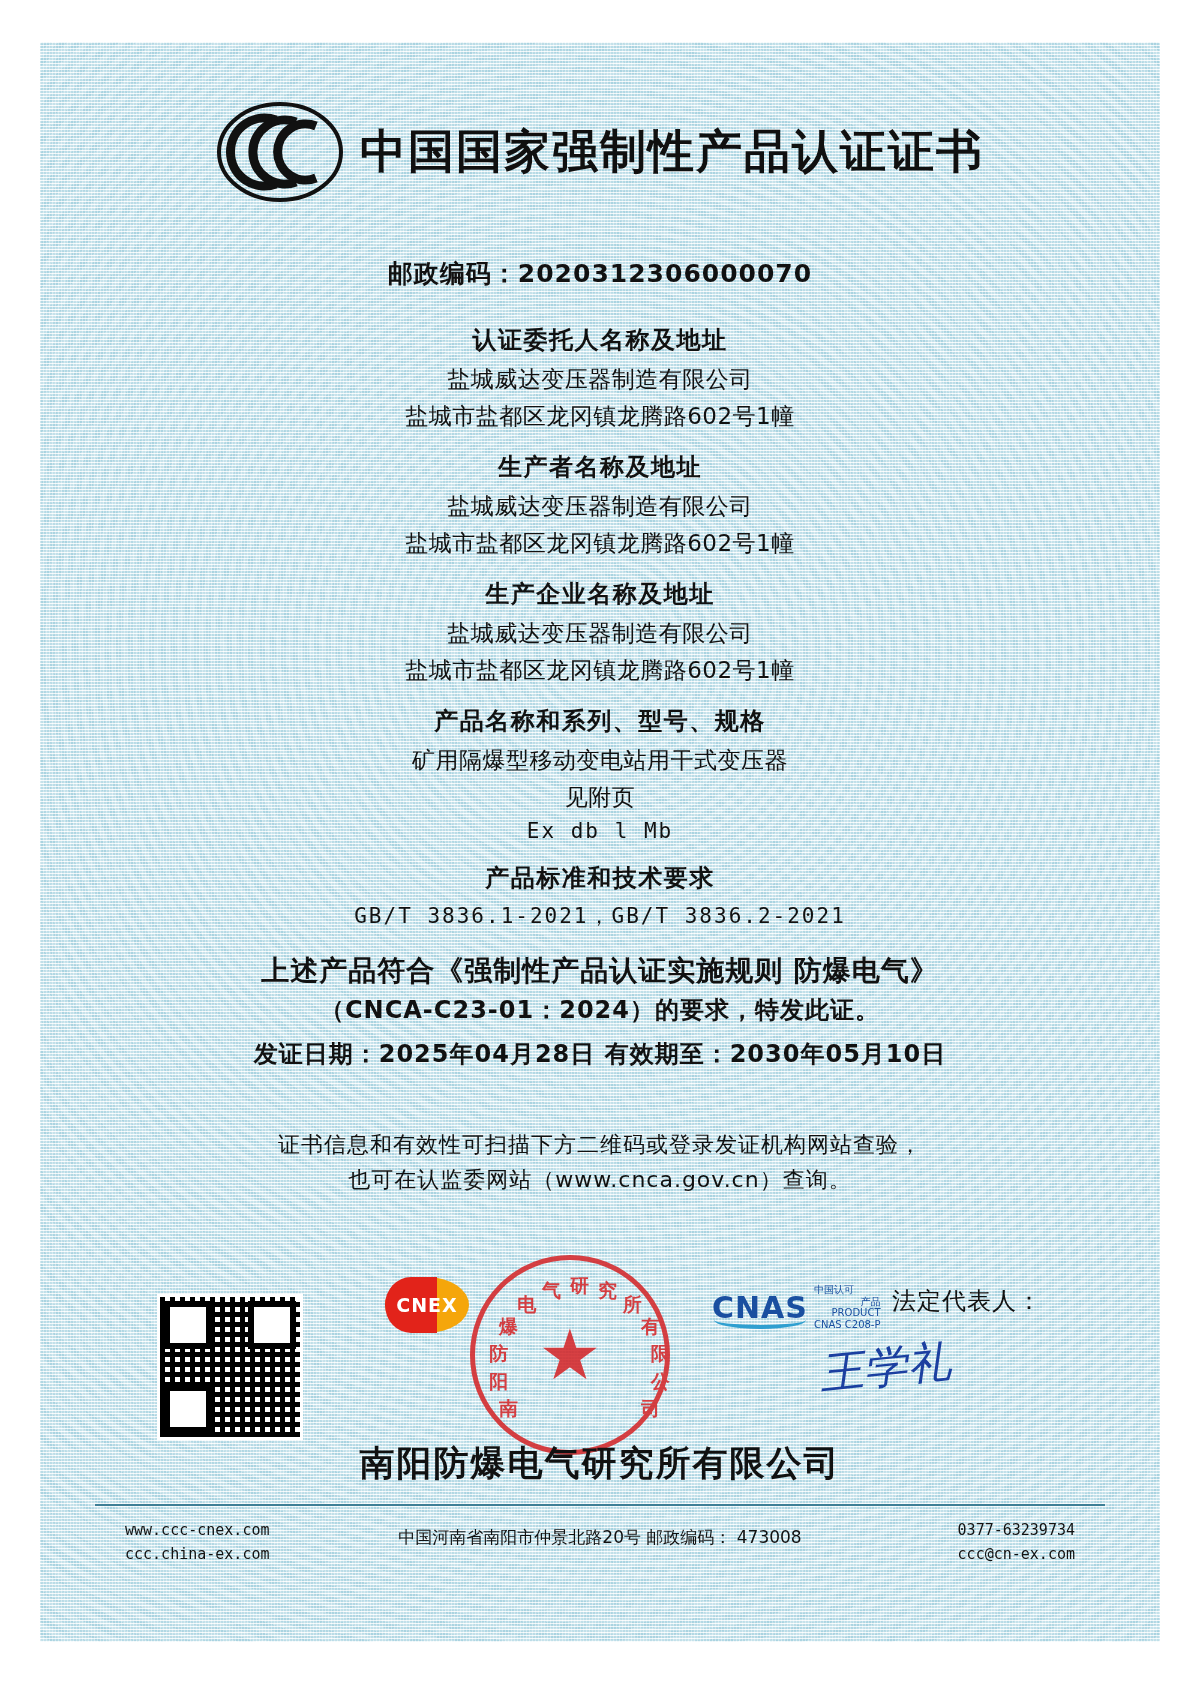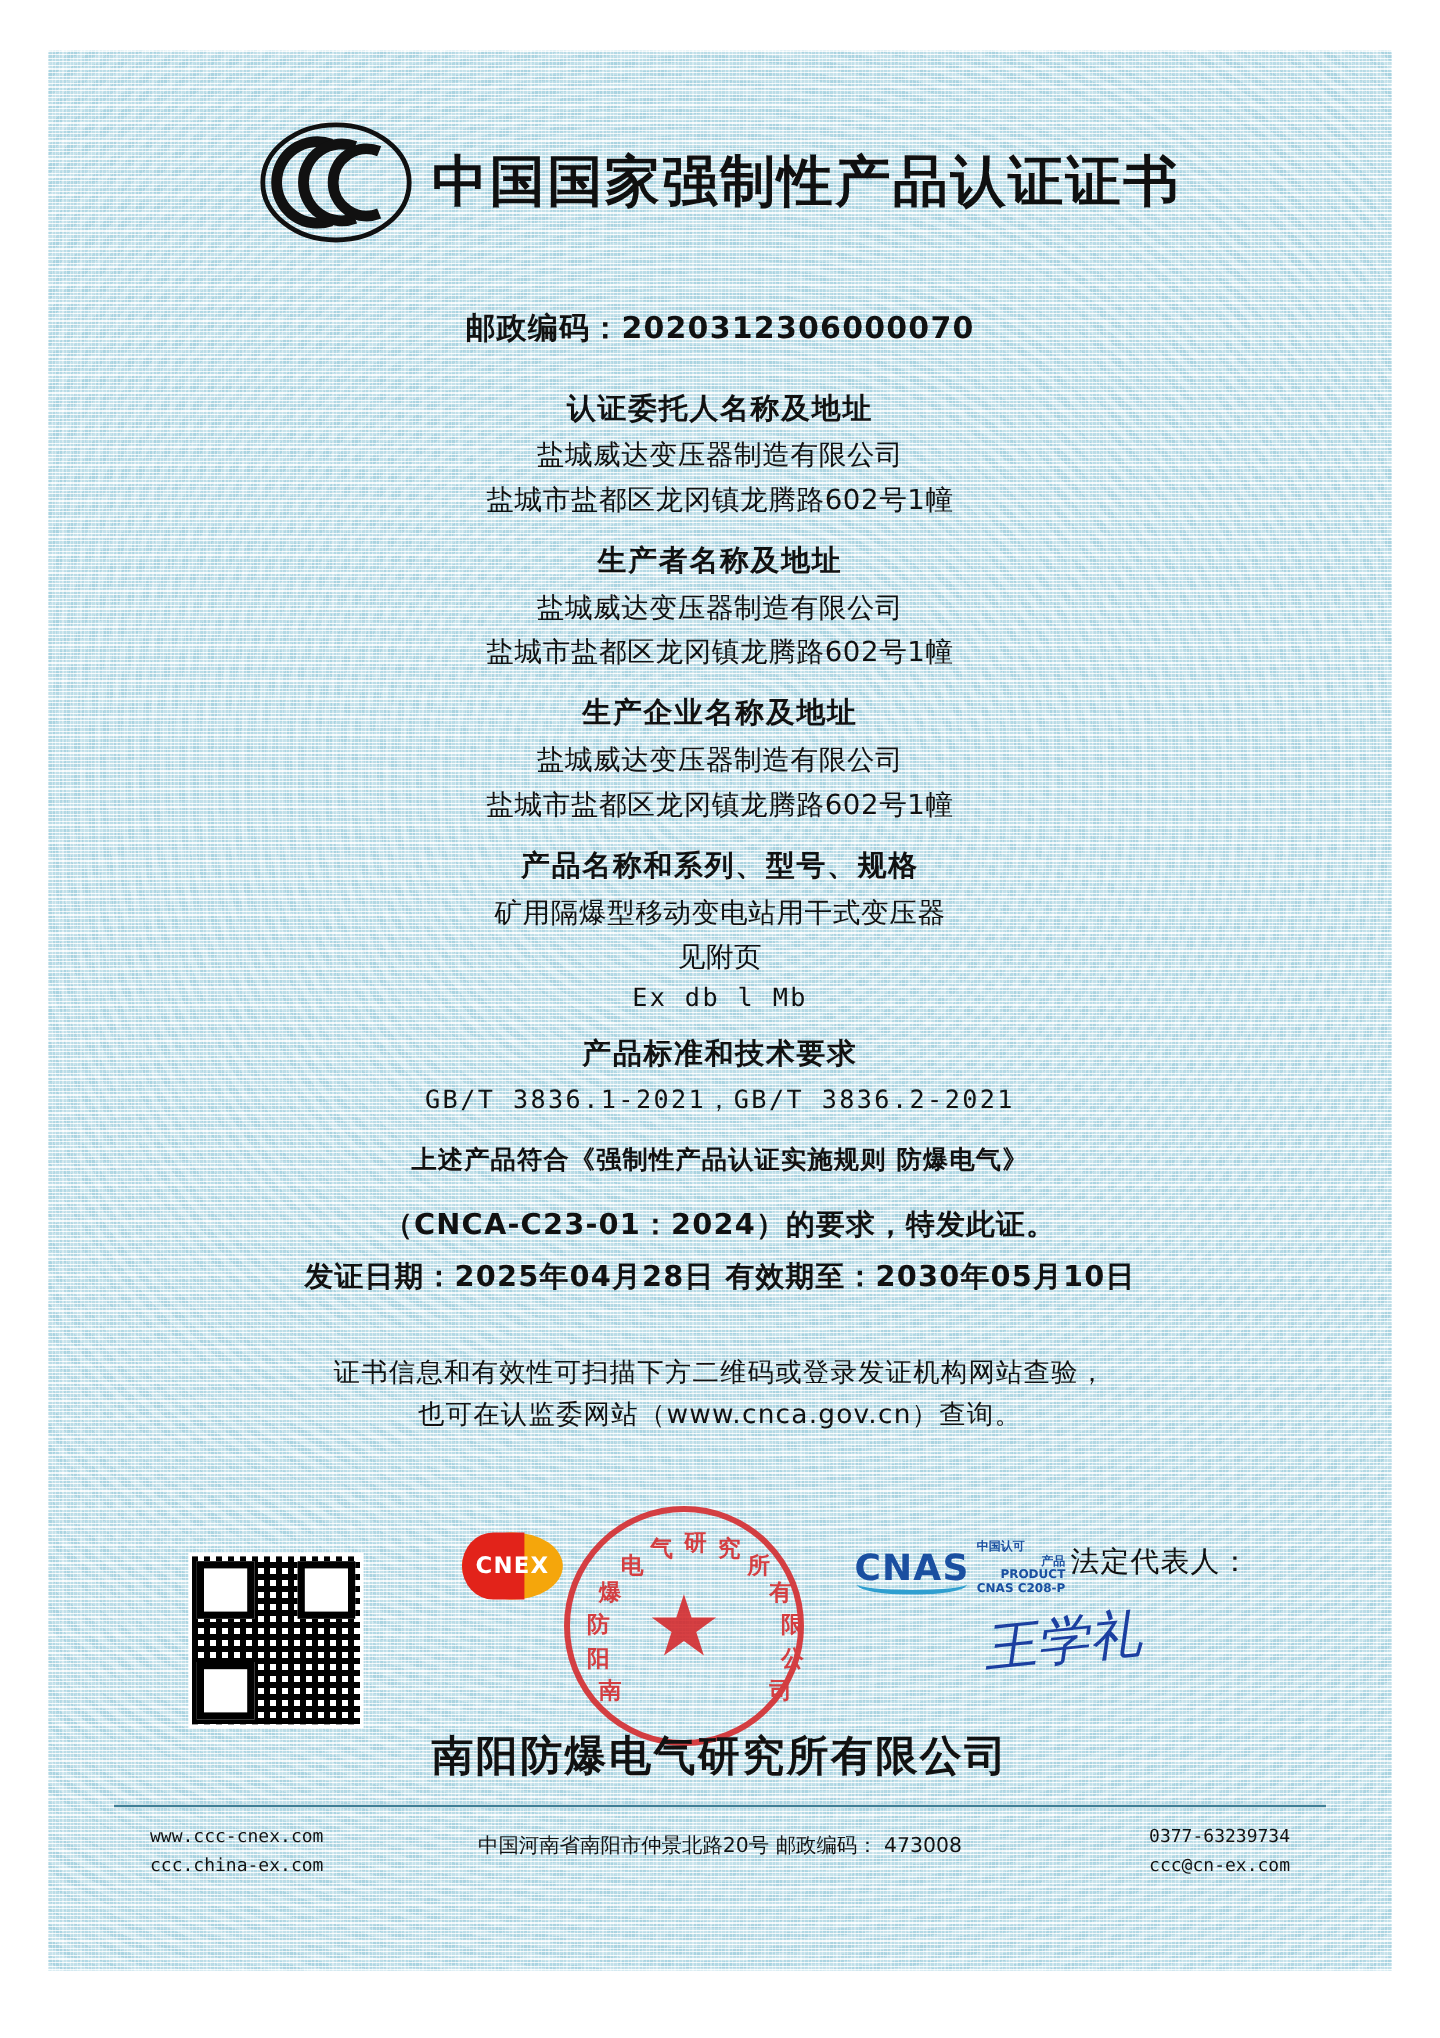--- a/index.html
+++ b/index.html
@@ -103,23 +103,23 @@
   
   .statement {
     position: absolute;
     top: 910px;
     left: 0;
     width: 100%;
     text-align: center;
     color: #111;
   }
   .statement .s1 {
-    font-size: 21px;
-    font-weight: 700;
-    margin-bottom: 24px;
+    font-size: 28px;
+    font-weight: 700;
+    margin-bottom: 4px;
     letter-spacing: 1px;
   }
   .statement .s2 {
     font-size: 24px;
     font-weight: 700;
     margin-bottom: 12px;
     letter-spacing: 1px;
   }
   .statement .s3 {
     font-size: 24px;
@@ -262,21 +262,21 @@
     width: 92px; height: 14px;
     border-bottom: 4px solid #2f9fd0;
     border-radius: 0 0 50% 50%;
   }
   .cnas .cnas-meta {
     display: flex;
     flex-direction: column;
     line-height: 1.15;
     color: #1a4fa0;
     font-size: 10px;
-    font-weight: 700;
+    font-weight: 400;
   }
   .cnas .cnas-meta .cn { font-size: 10px; }
   .cnas .cnas-meta .pd { font-size: 10px; text-align: right; }
   .cnas .cnas-meta .code { font-size: 10px; }
 
   .rep-label {
     position: absolute;
     right: 118px;
     top: 48px;
     font-size: 24px;

